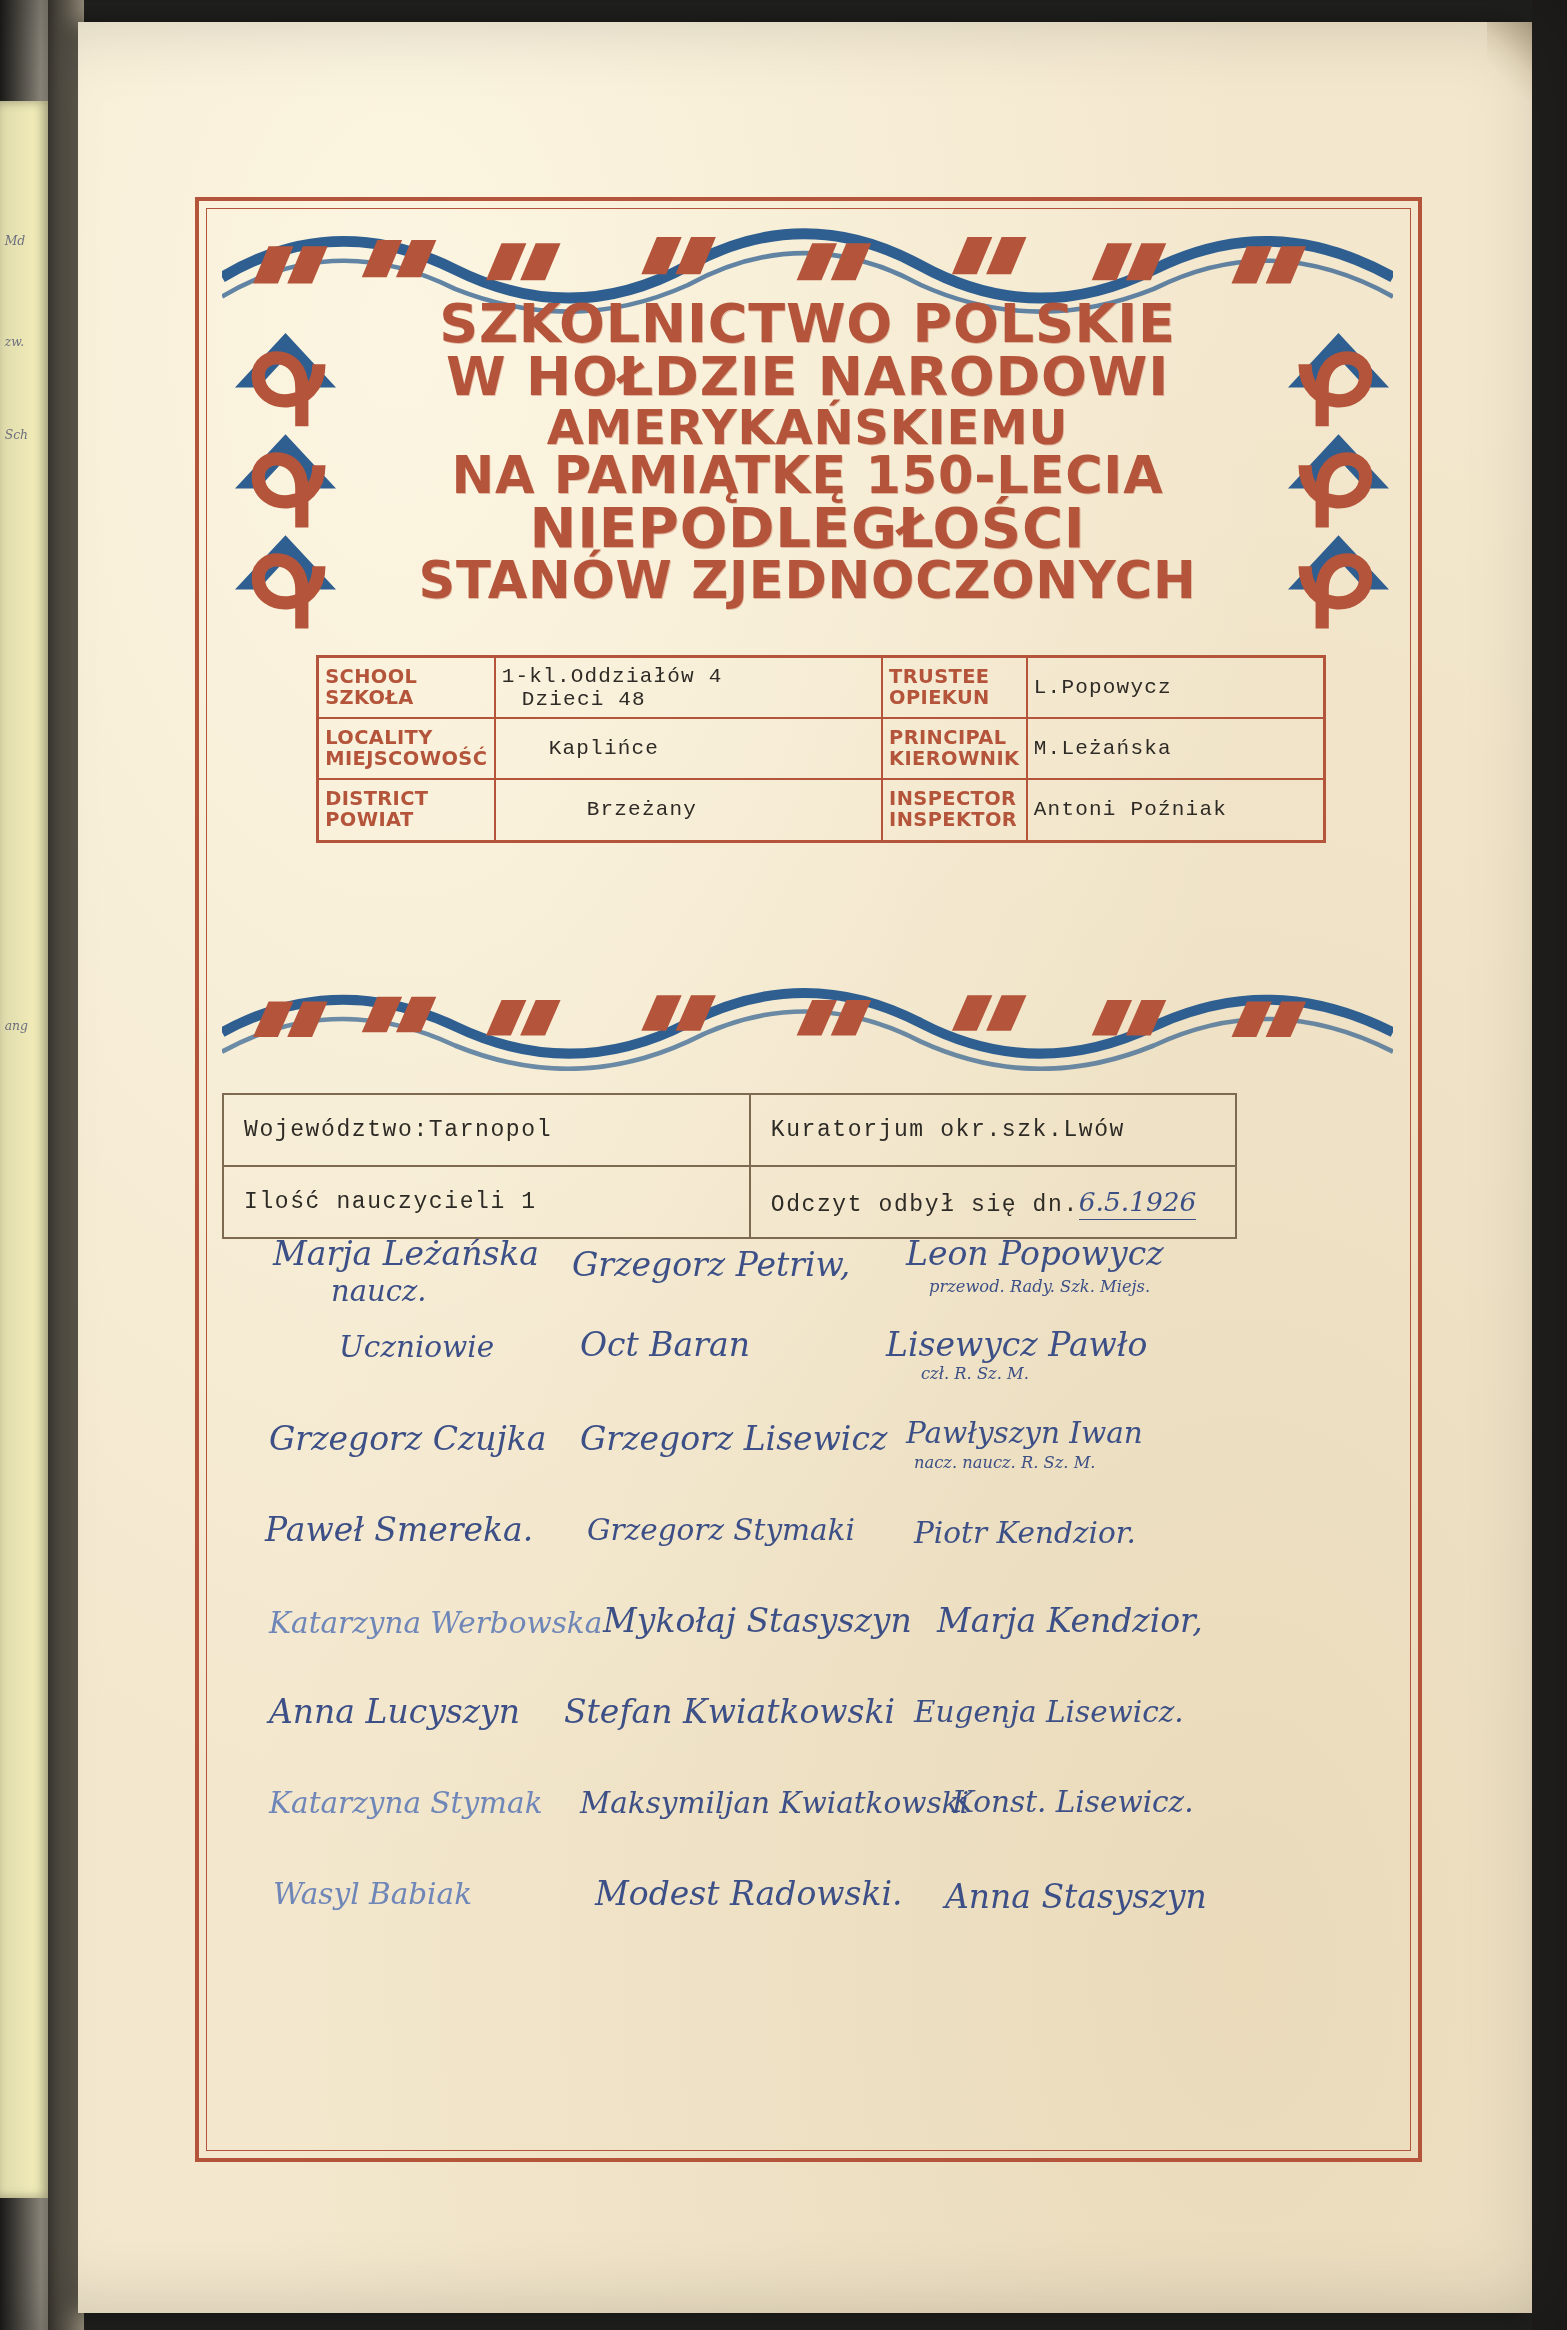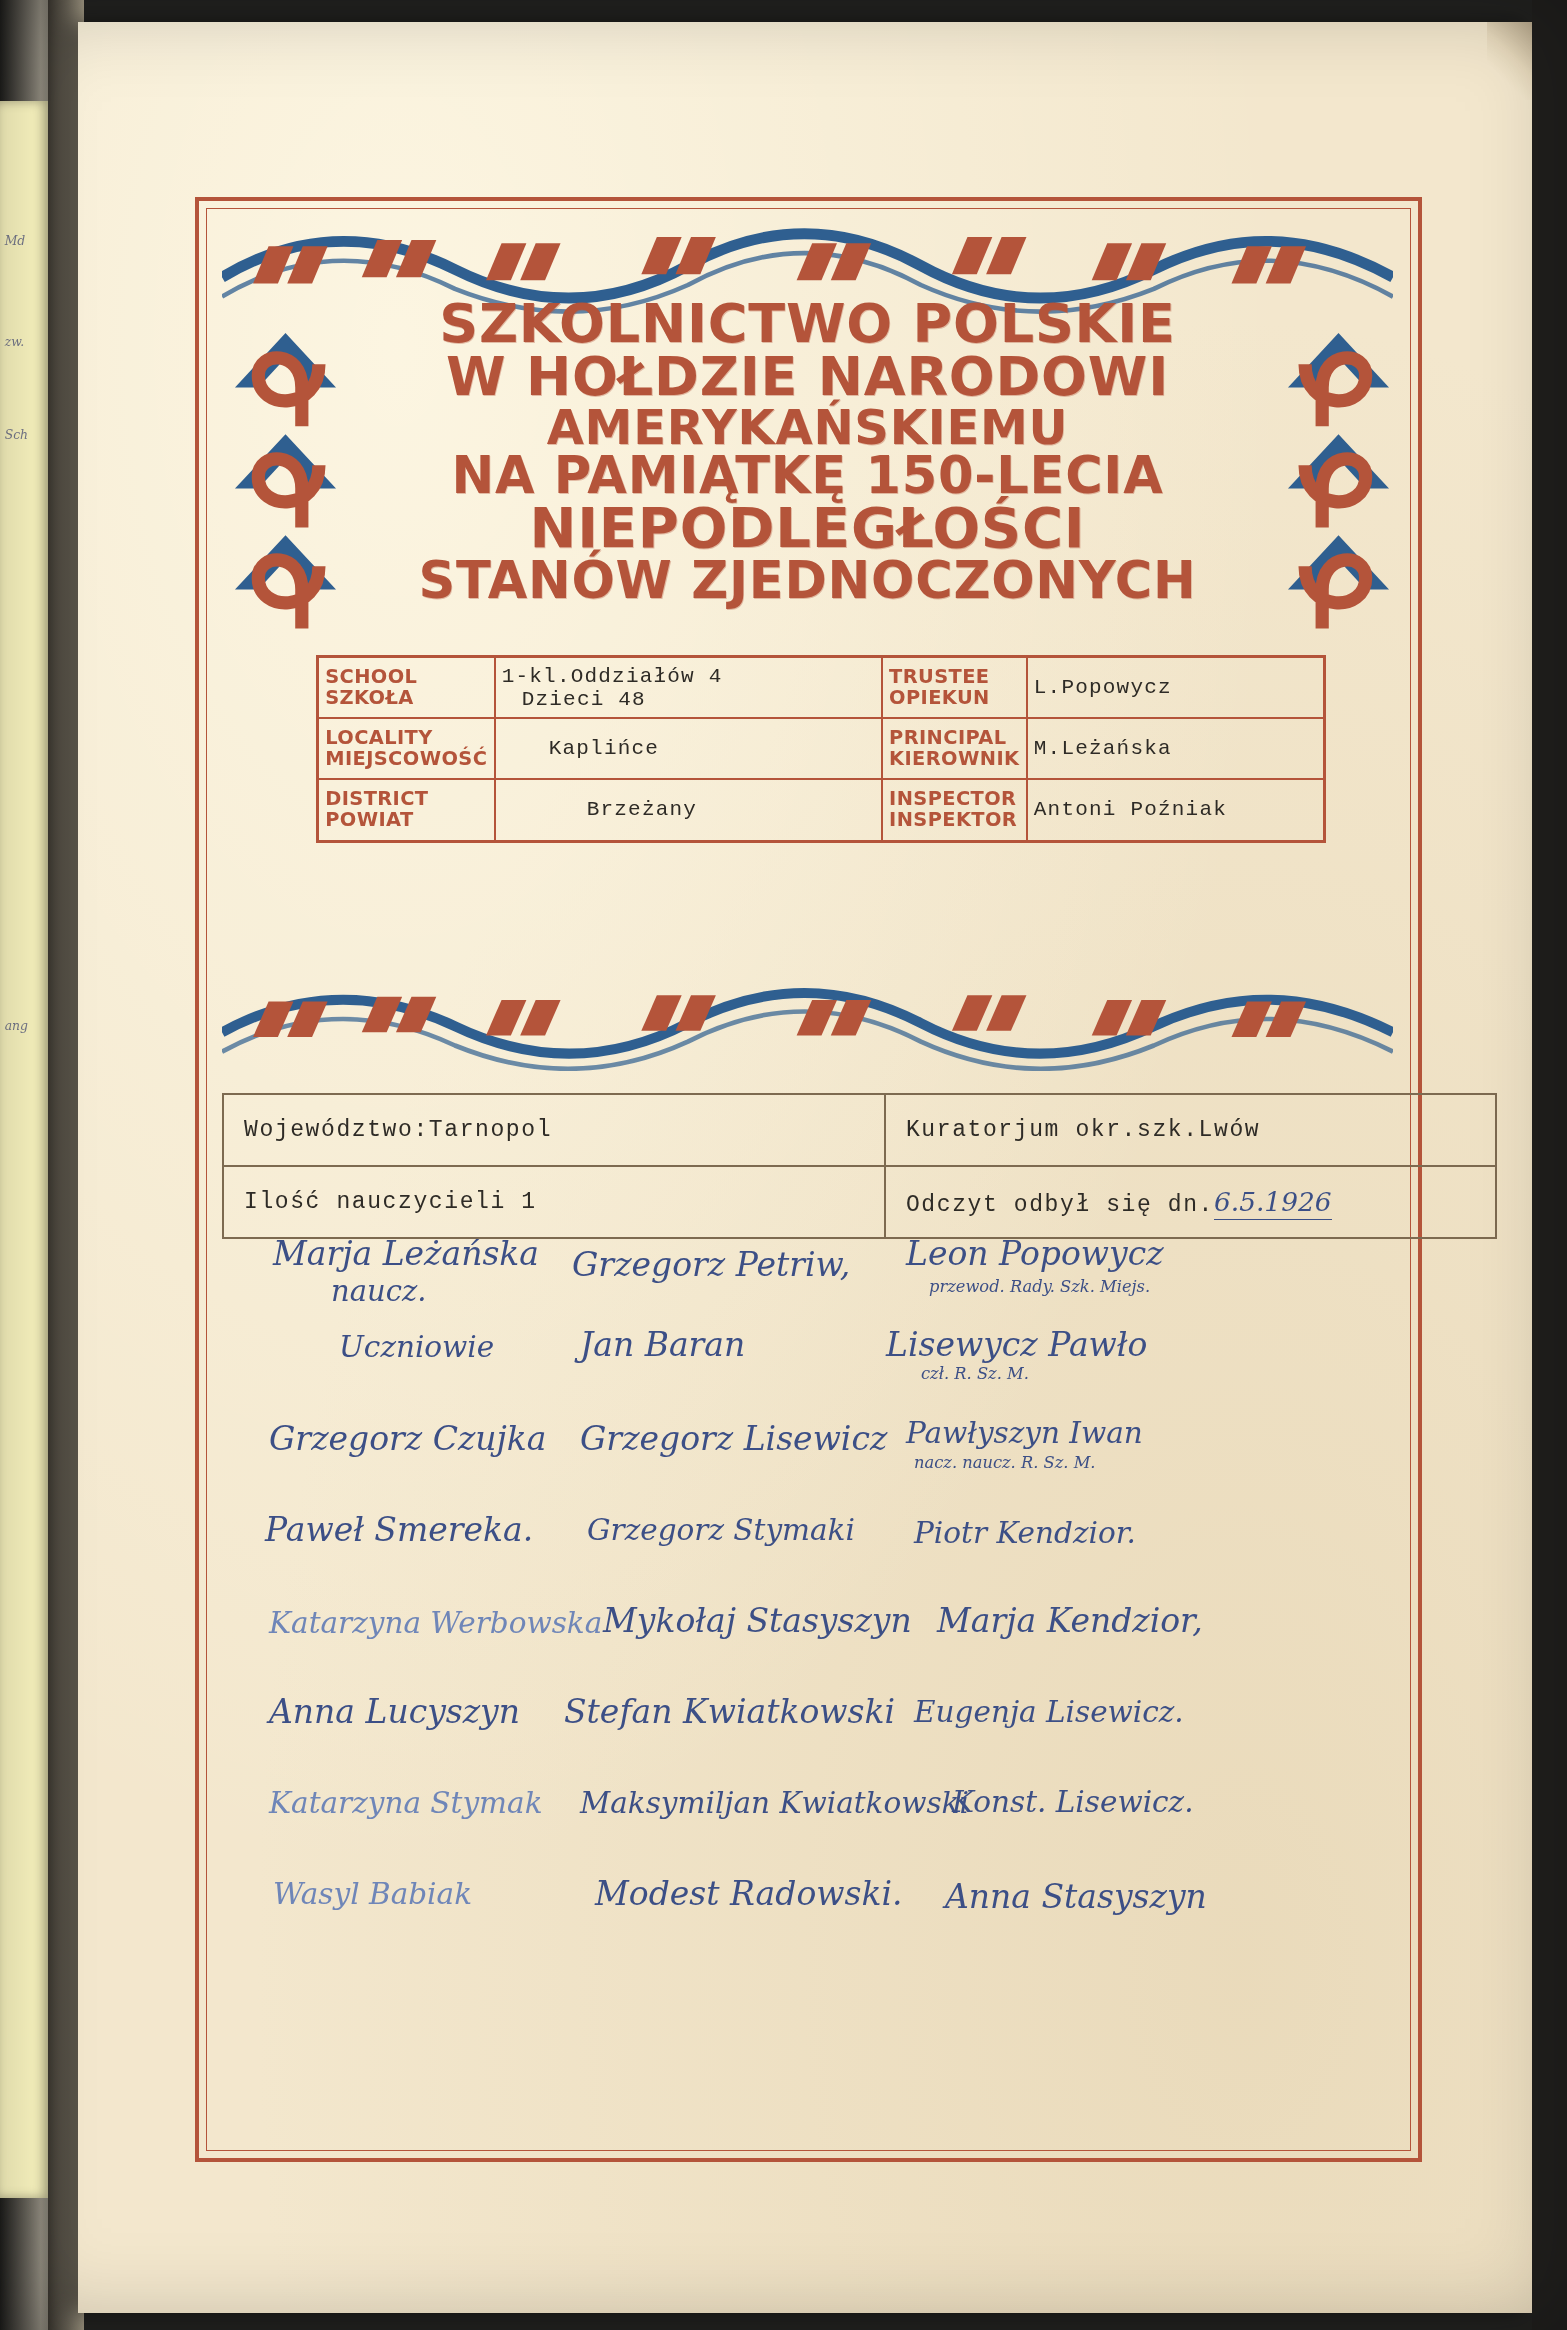--- a/index.html
+++ b/index.html
@@ -168,21 +168,21 @@
     color: #2e2b26;
     letter-spacing: 1.2px;
     white-space: nowrap;
   }
 
   
   #meta-table {
     position: absolute;
     left: 23px;
     top: 892px;
-    width: 1275px;
+    width: 1015px;
     border-collapse: collapse;
   }
   #meta-table td {
     border: 2.3px solid #7d6a50;
     height: 64px;
     padding: 3.1px 20px;
     font-family: "Liberation Mono", monospace;
     font-size: 23px;
     color: #2e2b26;
     letter-spacing: 1.6px;
@@ -420,21 +420,21 @@
         <div class="sig-row">
           <span class="sig big" style="left:43px;  top:0px">Marja Leżańska</span>
           <span class="sig sm" style="left:101px; top:40px">naucz.</span>
           <span class="sig big" style="left:342px; top:11px">Grzegorz  Petriw,</span>
           <span class="sig big" style="left:676px; top:0px">Leon  Popowycz</span>
           <span class="sig tiny" style="left:699px; top:43px">przewod. Rady. Szk. Miejs.</span>
         </div>
 
         <div class="sig-row">
           <span class="sig med" style="left:109px; top:4.7px">Uczniowie</span>
-          <span class="sig big" style="left:350px; top:0px">Jan  Baran</span>
+          <span class="sig big" style="left:350px; top:0px">Oct  Baran</span>
           <span class="sig big" style="left:656px; top:0px">Lisewycz  Pawło</span>
           <span class="sig tiny" style="left:691px; top:39px">czł. R. Sz. M.</span>
         </div>
 
         <div class="sig-row">
           <span class="sig big" style="left:39px;  top:3.1px">Grzegorz  Czujka</span>
           <span class="sig big" style="left:350px; top:3.1px">Grzegorz  Lisewicz</span>
           <span class="sig med" style="left:676px; top:0px">Pawłyszyn  Iwan</span>
           <span class="sig tiny" style="left:684px; top:37px">nacz. naucz. R. Sz. M.</span>
         </div>

